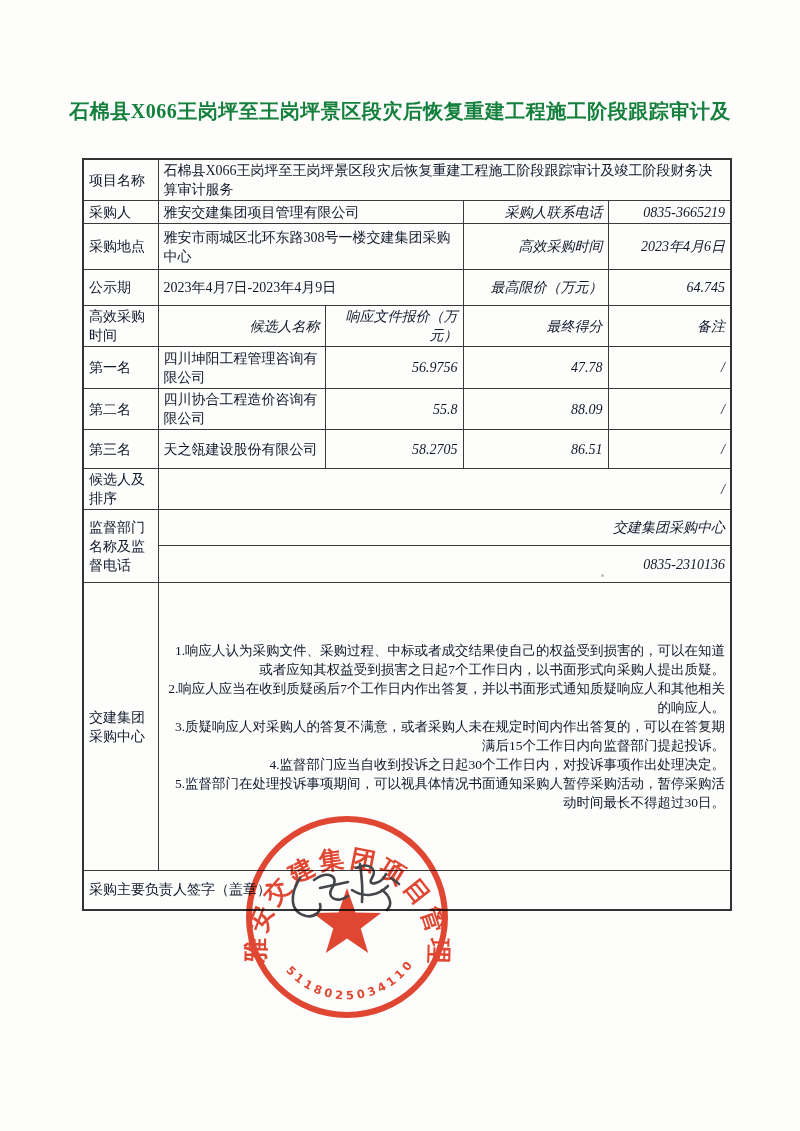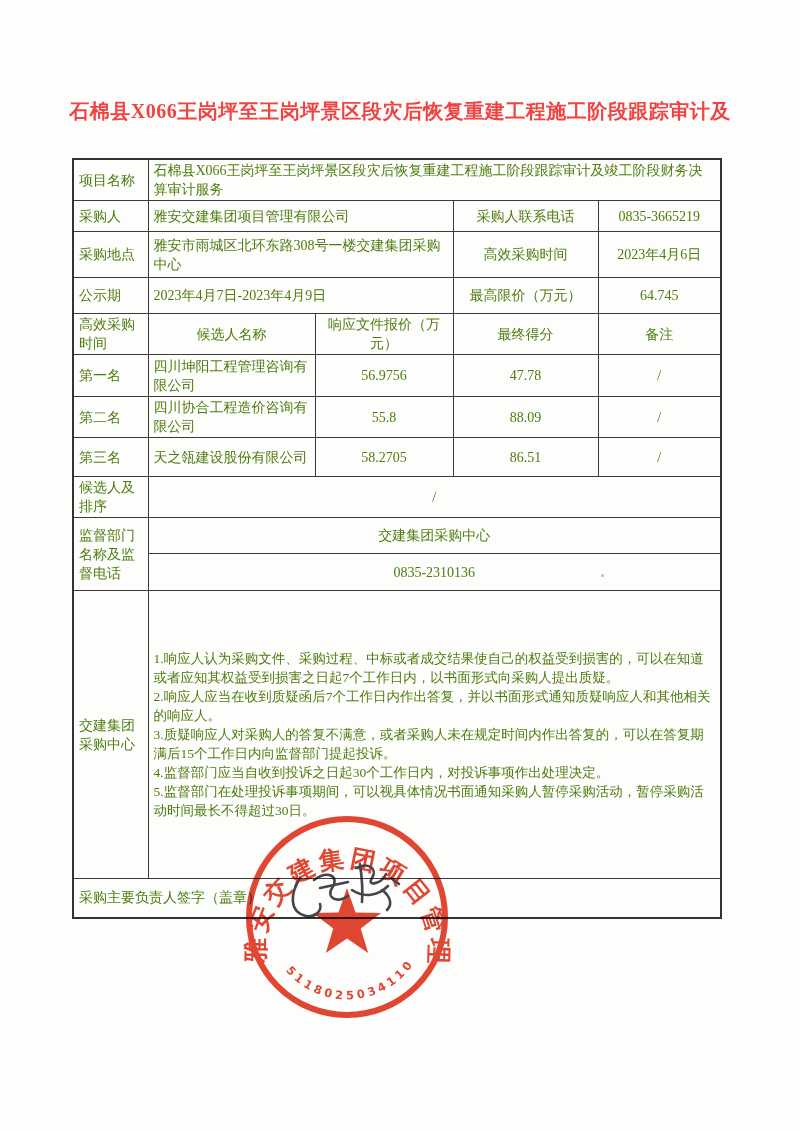--- a/index.html
+++ b/index.html
@@ -10,57 +10,57 @@
     margin:0 auto;
     background:#fdfdfb;
     font-family:"Liberation Serif","DejaVu Serif",serif;
     color:#1d1d1d;
     overflow:hidden;
   }
   .title {
     position:absolute; top:97px; left:0; right:0;
     text-align:center;
     font-size:20px; line-height:28px; font-weight:700;
-    color:#ef4444;
+    color:#15803d;
     letter-spacing:0.5px;
   }
   table.doc {
-    position:absolute; top:158px; left:72px;
+    position:absolute; top:158px; left:82px;
     width:648px;
     border-collapse:collapse;
     table-layout:fixed;
     border:2px solid #333;
     font-size:14px;
-    color:#4d7c0f;
+    color:#0f172a;
   }
   table.doc td {
     border:1px solid #3a3a3a;
     vertical-align:middle;
     padding:1px 5px;
     line-height:19px;
     word-break:break-all;
   }
   td.lbl   { text-align:left; }
-  td.ctr   { text-align:center; }
+  td.ctr   { text-align:right;font-style:italic; }
   td.lft   { text-align:left; }
   .r-project   { height:40px; }
-  .r-purchaser { height:31px; }
+  .r-purchaser { height:23px; }
   .r-location  { height:46px; }
   .r-publicity { height:36px; }
   .r-chead     { height:32px; }
   .r-c1        { height:42px; }
   .r-c2        { height:38px;padding-left:36px; }
   .r-c3        { height:39px; }
   .r-other     { height:40px; }
   .r-sup1      { height:36px;padding-left:23px; }
   .r-sup2      { height:37px; }
   .r-complaint { height:288px; }
   .r-sign      { height:39px;margin-left:12px; }
   td.complaint-cell { padding:4px 7px; font-size:13.5px; line-height:21px; }
-  .complaint-item { text-align:left; }
+  .complaint-item { text-align:right; }
   .seal-wrap {
     position:absolute; left:236px; top:806px;
     width:222px; height:222px;
     pointer-events:none;
     mix-blend-mode:multiply;
     opacity:0.92;
   }
   .speck {
     position:absolute; width:3px; height:3px; border-radius:50%;
     background:#8a8a8a; opacity:.55;

